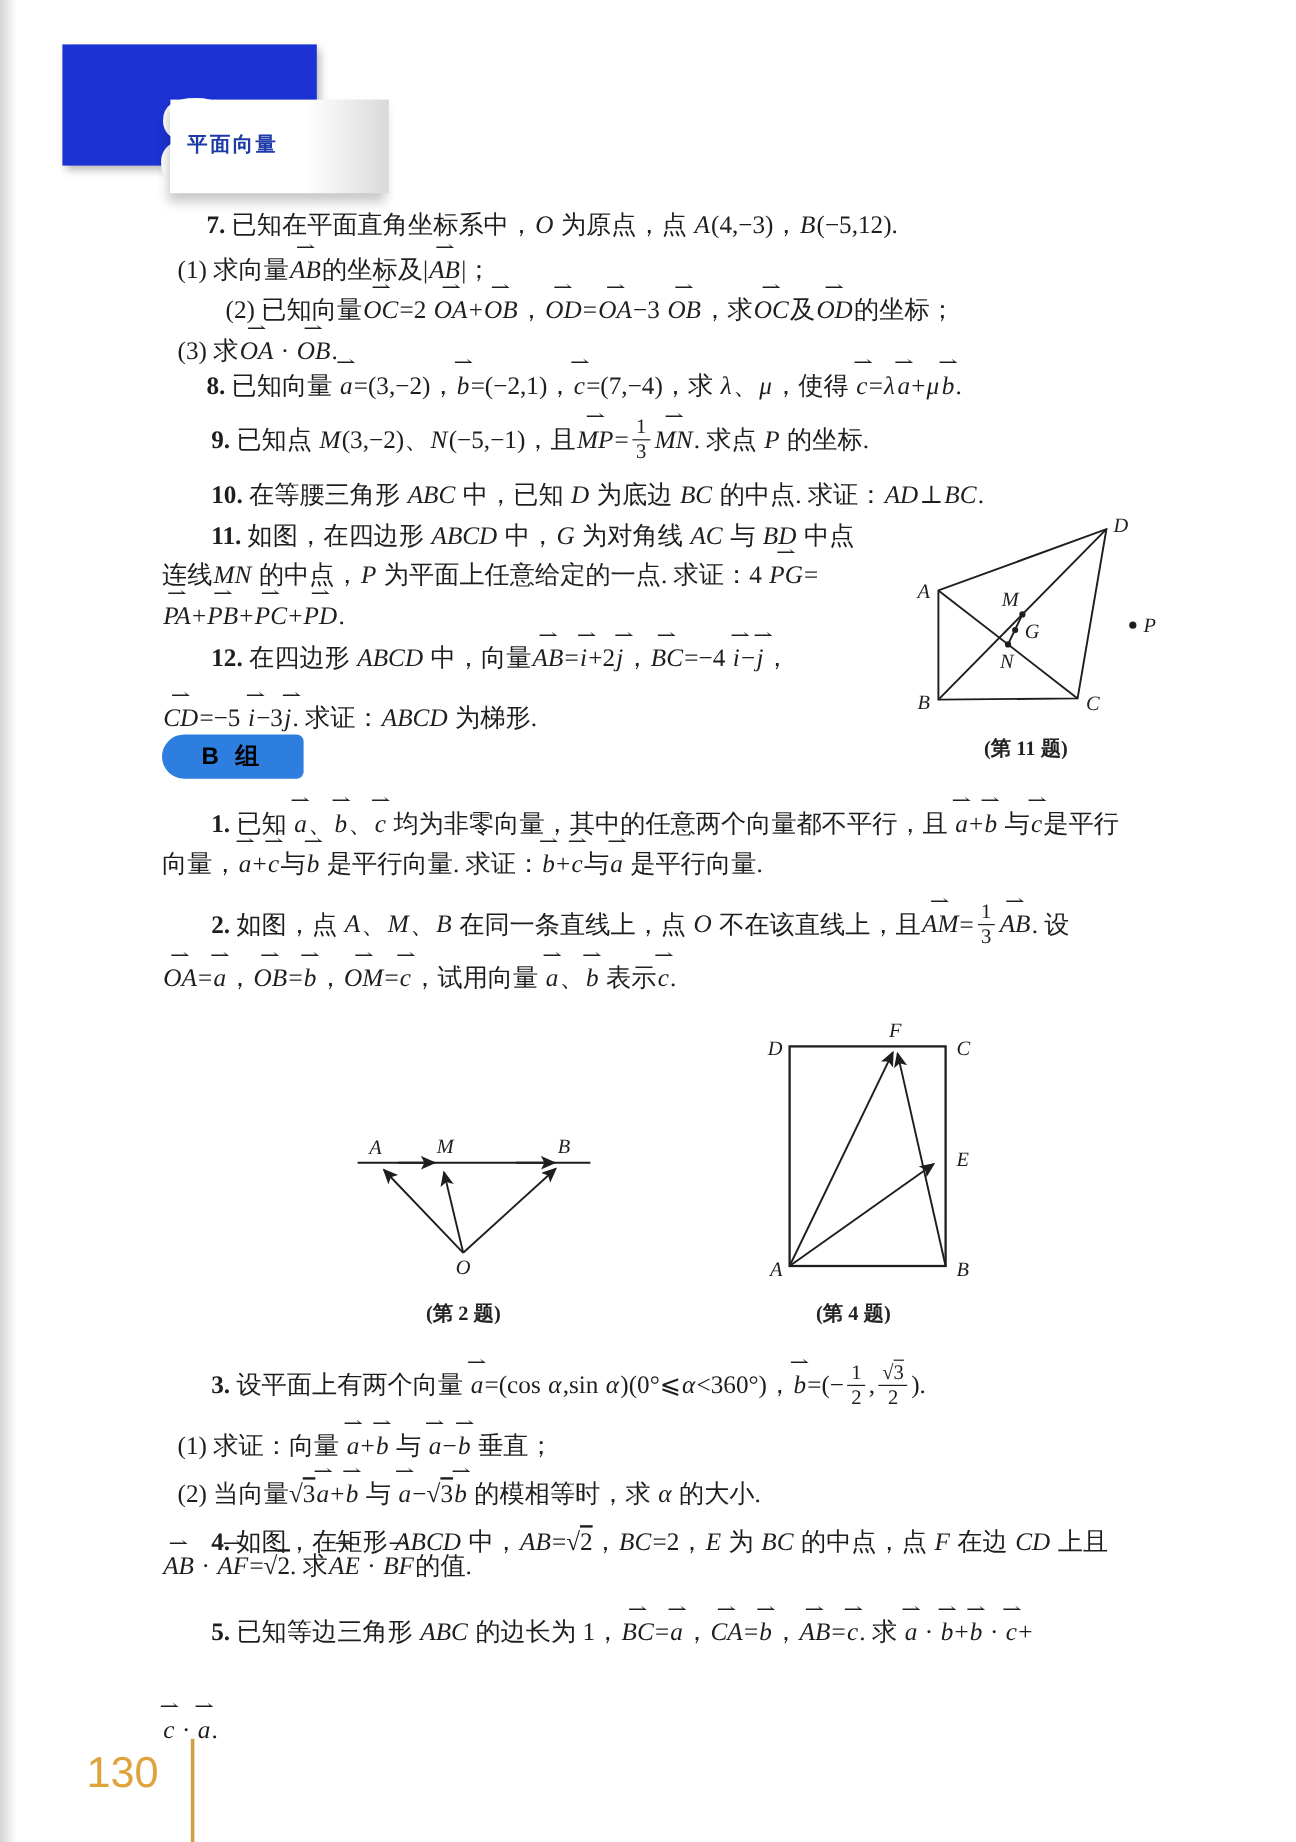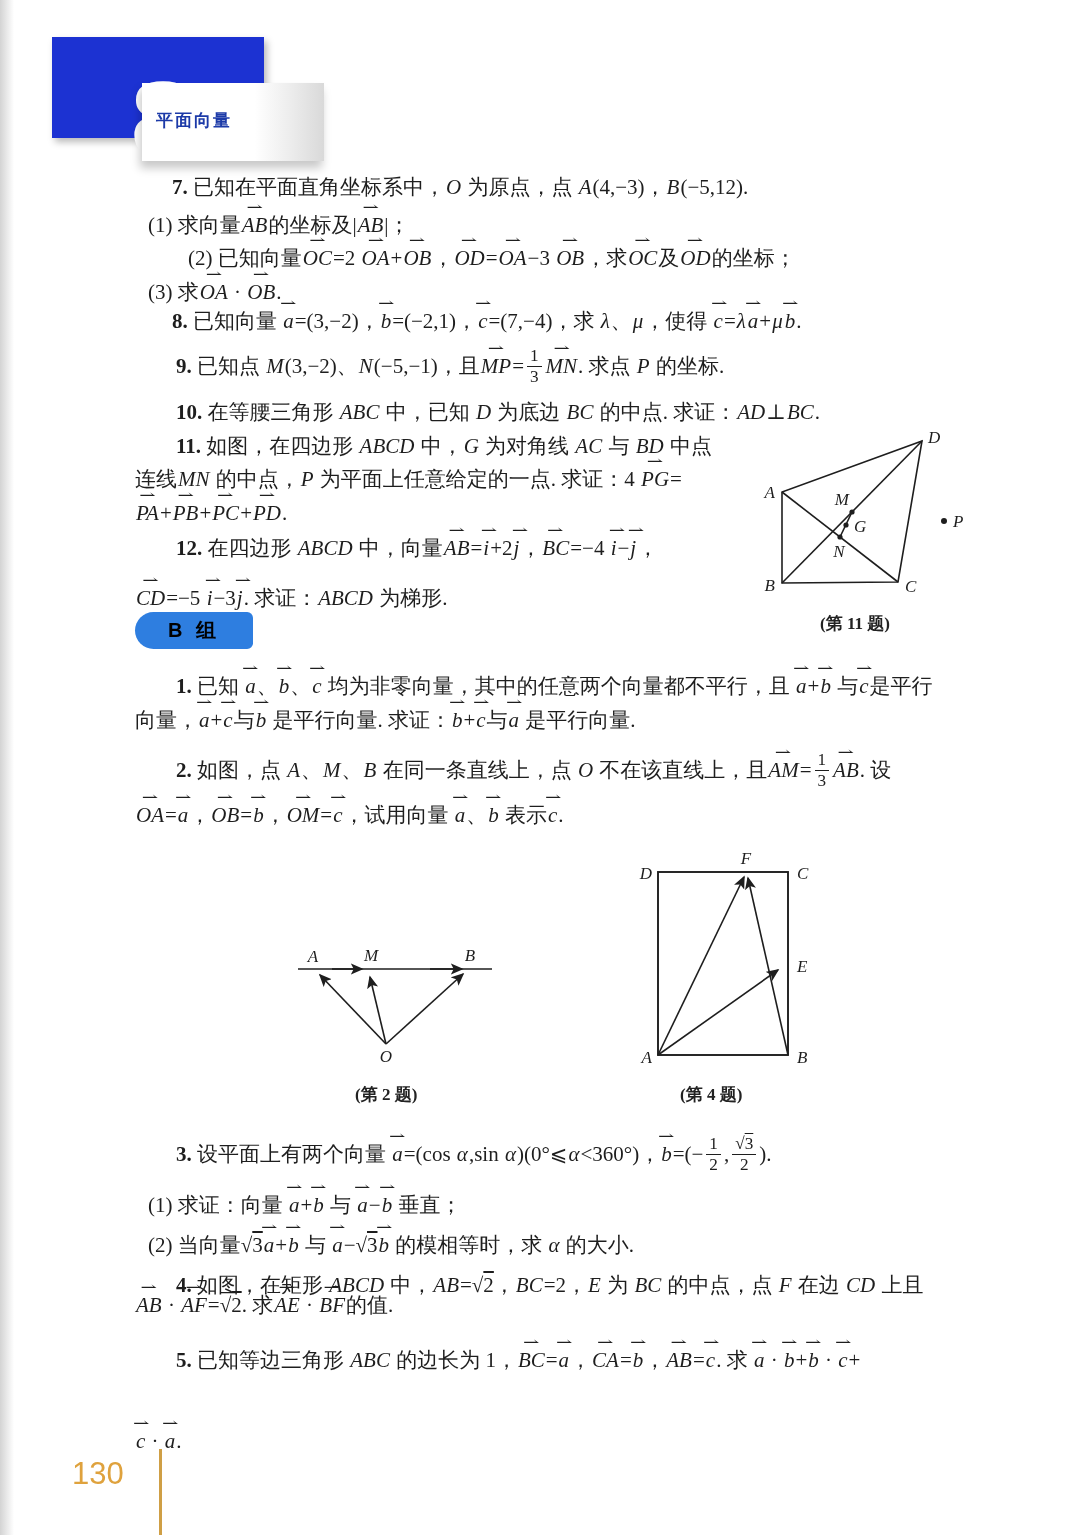--- a/index.html
+++ b/index.html
@@ -39,21 +39,21 @@
         font-size:20px;letter-spacing:4px;}
   
   svg{position:absolute;overflow:visible;}
   .fig-line{stroke:#1e1e1e;stroke-width:1.6;fill:none;}
   .fig-rect{stroke:#1e1e1e;stroke-width:1.9;fill:none;}
   .fig-dot{fill:#1e1e1e;}
   .fig-label{font-family:"Liberation Serif",serif;font-style:italic;font-size:17px;fill:#1e1e1e;}
   .caption{position:absolute;font-weight:bold;font-size:17px;color:#222;white-space:nowrap;}
   
   .page-num{position:absolute;left:72px;top:1456px;color:#dfa23d;
-        font-family:"Liberation Sans","DejaVu Sans",sans-serif;font-size:31px;}
+        font-family:"Liberation Sans","DejaVu Sans",sans-serif;font-size:36px;}
   .footer-rule{position:absolute;left:159px;top:1449px;width:2.5px;height:86px;background:#cf9f45;}
 </style>
 </head>
 <body>
 
 <div id="page">
   <div class="edge-shade"></div>
 
   <div class="chapter-box">
     <div class="chapter-num">8</div>

